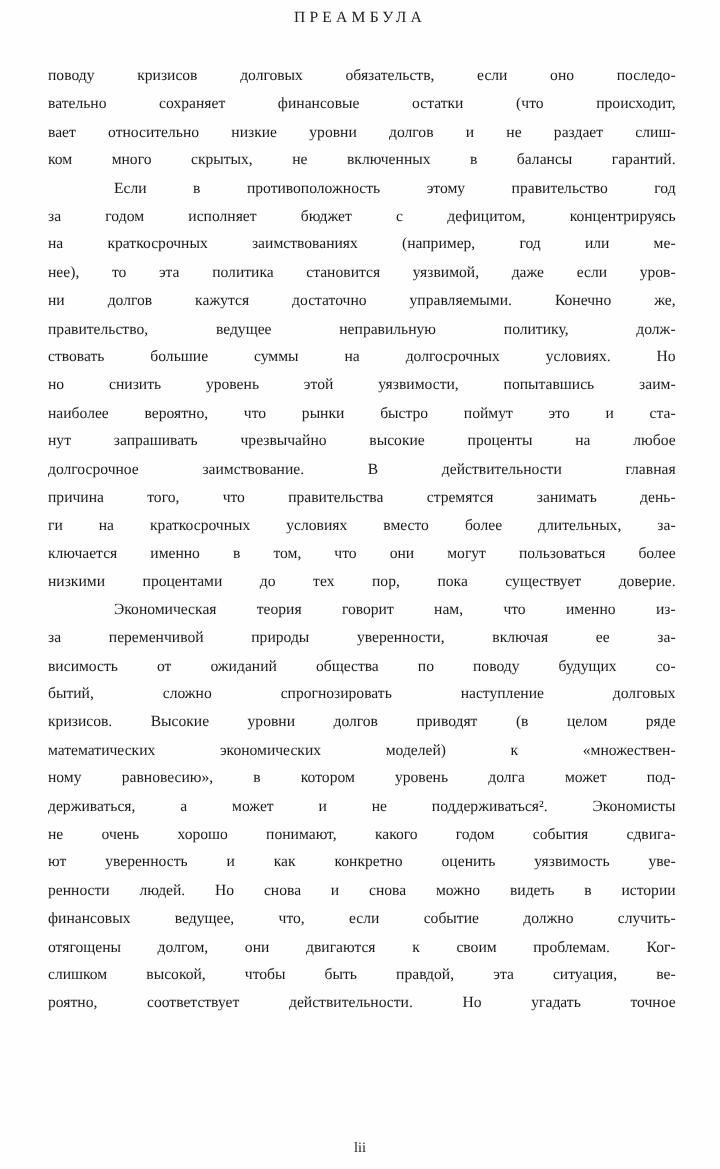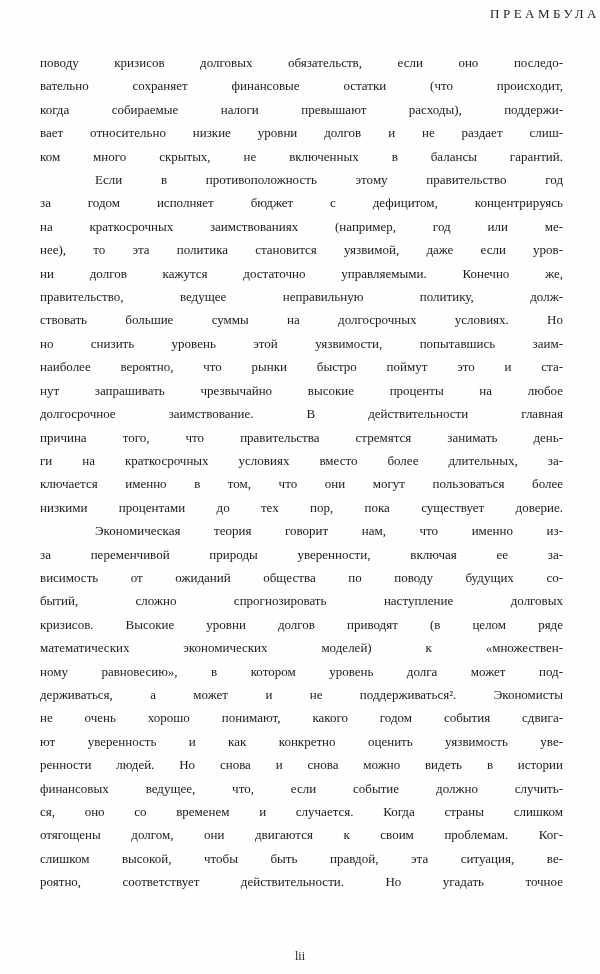--- a/index.html
+++ b/index.html
@@ -14,21 +14,21 @@
     background: #fefefe;
     color: #1b1b1b;
     font-family: "Liberation Serif", "DejaVu Serif", serif;
     overflow: hidden;
   }
   .running-head {
     position: absolute;
     top: 6px;
     left: 0;
     right: 0;
-    text-align: right;
+    text-align: center;
     font-size: 13px;
     letter-spacing: 3.5px;
     color: #222;
   }
   .page-text {
     position: absolute;
     top: 51px;
     left: 40px;
     width: 523px;
   }
@@ -59,21 +59,20 @@
 </head>
 <body>
 
 <div class="book-page">
   <div class="running-head">ПРЕАМБУЛА</div>
 
   <div class="page-text">
       <div class="para">
         <div class="line">поводу кризисов долговых обязательств, если оно последо-</div>
         <div class="line">вательно сохраняет финансовые остатки (что происходит,</div>
-        <div class="line">когда собираемые налоги превышают расходы), поддержи-</div>
         <div class="line">вает относительно низкие уровни долгов и не раздает слиш-</div>
         <div class="line">ком много скрытых, не включенных в балансы гарантий.</div>
       </div>
       <div class="para indented">
         <div class="line">Если в противоположность этому правительство год</div>
         <div class="line">за годом исполняет бюджет с дефицитом, концентрируясь</div>
         <div class="line">на краткосрочных заимствованиях (например, год или ме-</div>
         <div class="line">нее), то эта политика становится уязвимой, даже если уров-</div>
         <div class="line">ни долгов кажутся достаточно управляемыми. Конечно же,</div>
         <div class="line">правительство, ведущее неправильную политику, долж-</div>
@@ -93,21 +92,20 @@
         <div class="line">висимость от ожиданий общества по поводу будущих со-</div>
         <div class="line">бытий, сложно спрогнозировать наступление долговых</div>
         <div class="line">кризисов. Высокие уровни долгов приводят (в целом ряде</div>
         <div class="line">математических экономических моделей) к «множествен-</div>
         <div class="line">ному равновесию», в котором уровень долга может под-</div>
         <div class="line">держиваться, а может и не поддерживаться². Экономисты</div>
         <div class="line">не очень хорошо понимают, какого годом события сдвига-</div>
         <div class="line">ют уверенность и как конкретно оценить уязвимость уве-</div>
         <div class="line">ренности людей. Но снова и снова можно видеть в истории</div>
         <div class="line">финансовых ведущее, что, если событие должно случить-</div>
-        <div class="line">ся, оно со временем и случается. Когда страны слишком</div>
         <div class="line">отягощены долгом, они двигаются к своим проблемам. Ког-</div>
         <div class="line">слишком высокой, чтобы быть правдой, эта ситуация, ве-</div>
         <div class="line">роятно, соответствует действительности. Но угадать точное</div>
       </div>
     </div>
 
   <div class="folio">lii</div>
 </div>
 
 </body></html>

